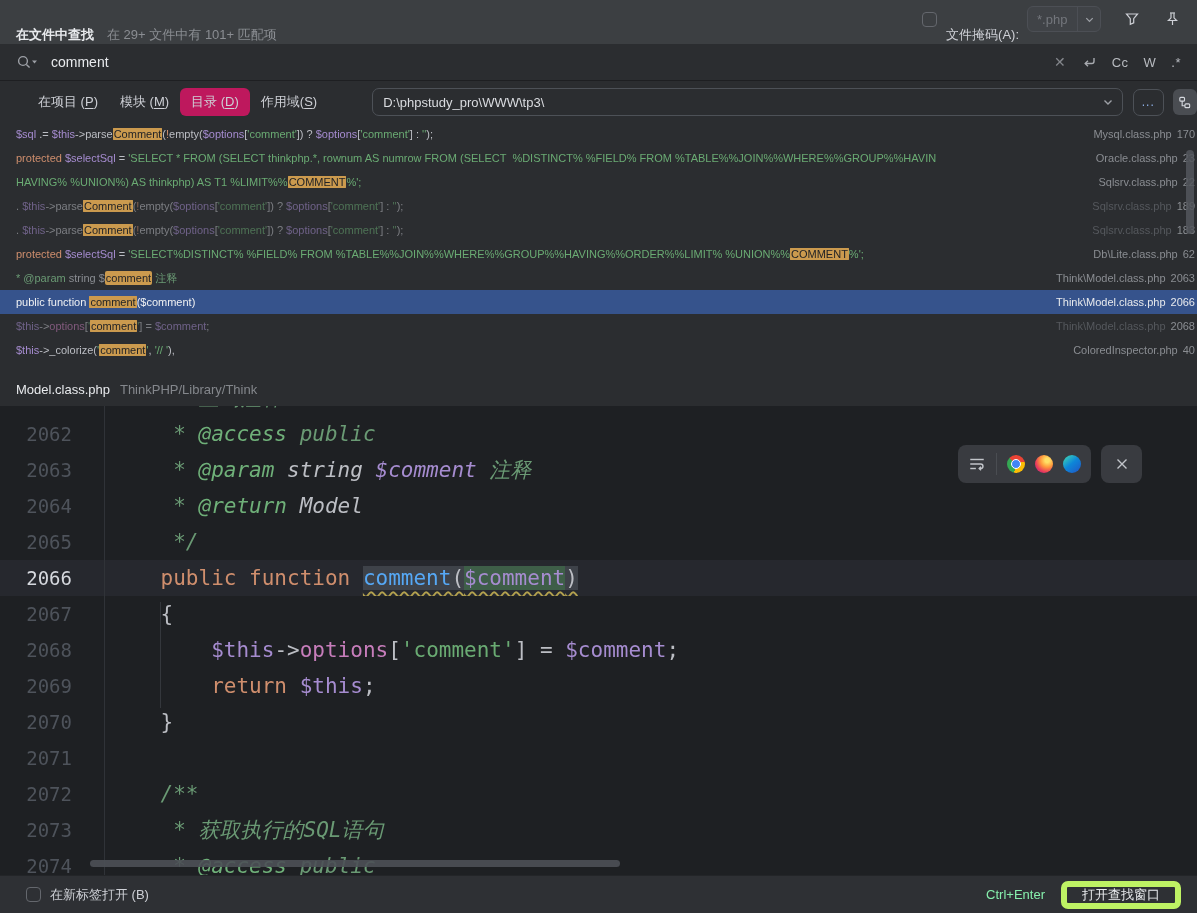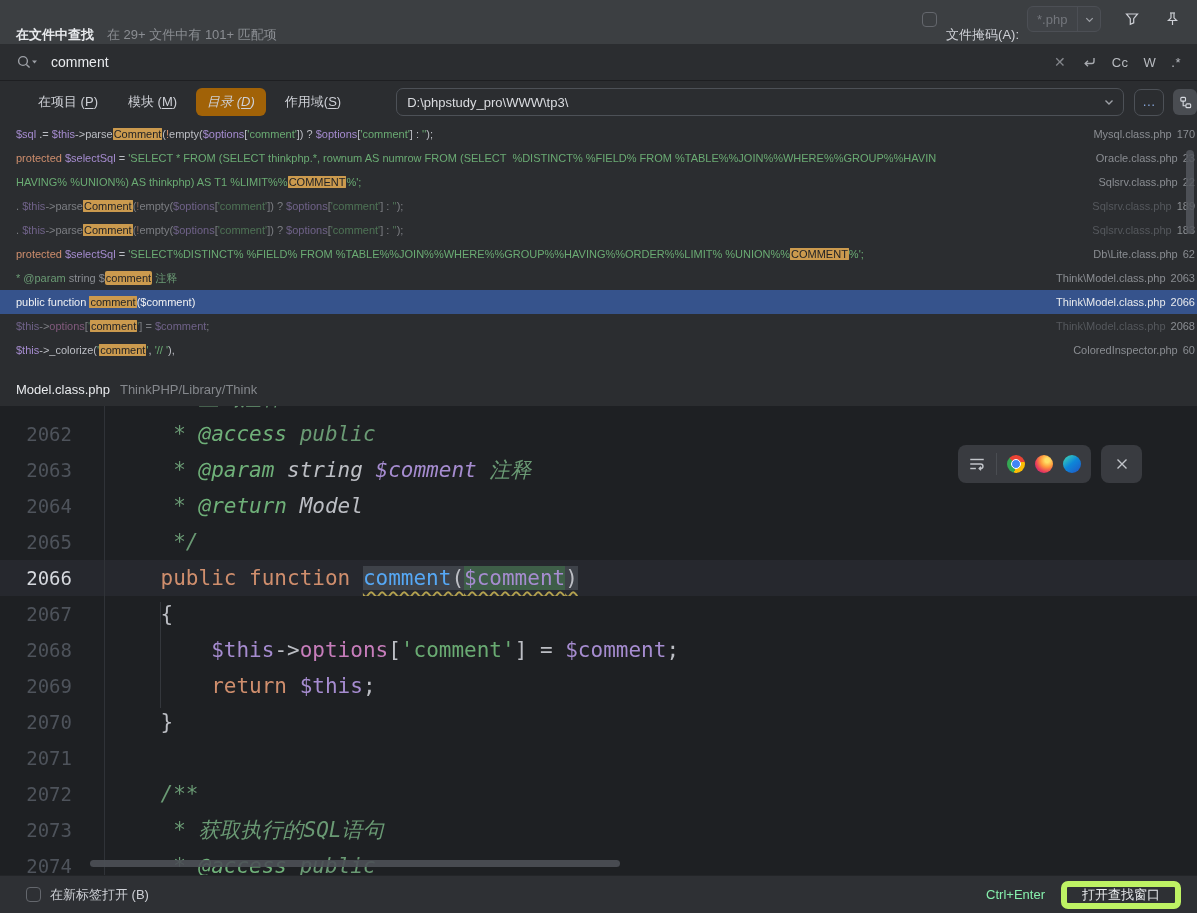--- a/index.html
+++ b/index.html
@@ -26,23 +26,23 @@
   .search-row{ position:absolute; left:0; top:44px; right:0; height:37px; background:#2B2D30;
     border-bottom:1px solid #1E1F22; display:flex; align-items:center; padding:0 16px; }
   .loupe{ display:flex; align-items:center; }
   .search-input{ margin-left:13px; font-size:14px; color:#E8EAED; flex:1; }
   .s-opts{ display:flex; align-items:center; gap:15px; margin-left:auto; }
   .s-opt{ font-size:13px; color:#B8BBC0; letter-spacing:.5px; }
   .s-x{ color:#84878C; font-size:14px; line-height:1; }
   
   .scope-row{ position:absolute; left:0; top:82px; right:0; height:40px; display:flex; align-items:center;
     padding-left:27px; background:#2B2D30; }
-  .tabs{ display:flex; align-items:flex-start; gap:8px; }
+  .tabs{ display:flex; align-items:flex-start; }
   .tab{ font-size:13px; color:#CED0D6; padding:5px 11px; border-radius:6px; white-space:nowrap; }
-  .tab.active{ background:#a16207;font-style:italic; }
+  .tab.active{ background:#be185d; }
   .tab u{ text-underline-offset:2px; }
   .path-field{ margin-left:44px; width:803px; height:28px; border:1px solid #4D5157; border-radius:7px;
     display:flex; align-items:center; padding:0 8px 0 10px; }
   .path-text{ font-size:13px; color:#DADCE0; flex:1; white-space:nowrap; overflow:hidden; }
   .browse-btn{ margin-left:10px; width:33px; height:27px; border:1px solid #4D5157; border-radius:7px;
     display:flex; align-items:center; justify-content:center; font-size:12px; color:#8FB0E8; letter-spacing:1px; }
   .tree-btn{ margin-left:9px; width:26px; height:26px; background:#4A4D52; border-radius:6px;
     display:flex; align-items:center; justify-content:center; }
   
   .results{ position:absolute; left:0; top:122px; right:0; height:240px; background:#2B2D30; }
@@ -222,21 +222,21 @@
         <div class="res-row selected">
           <div class="res-code"><span class="sel">public function </span><span class="hl">comment</span><span class="sel">($comment)</span></div>
           <span class="res-file"><span>Think\Model.class.php</span><span class="fnum">2066</span></span>
         </div>
         <div class="res-row dim">
           <div class="res-code"><span class="var">$this</span><span class="txt">-&gt;</span><span class="prop">options</span><span class="txt">[</span><span class="str">'</span><span class="hl">comment</span><span class="str">'</span><span class="txt">] = </span><span class="var">$comment</span><span class="txt">;</span></div>
           <span class="res-file"><span>Think\Model.class.php</span><span class="fnum">2068</span></span>
         </div>
         <div class="res-row">
           <div class="res-code"><span class="var">$this</span><span class="txt">-&gt;</span><span class="txt">_colorize(</span><span class="str">'</span><span class="hl">comment</span><span class="str">'</span><span class="txt">, </span><span class="str">'// '</span><span class="txt">),</span></div>
-          <span class="res-file"><span>ColoredInspector.php</span><span class="fnum">60</span></span>
+          <span class="res-file"><span>ColoredInspector.php</span><span class="fnum">40</span></span>
         </div>
       </div>
     <div class="res-scroll"></div>
   </div>
 
   <div class="preview-head">
     <span class="ph-file">Model.class.php</span>
     <span class="ph-path">ThinkPHP/Library/Think</span>
   </div>
 

